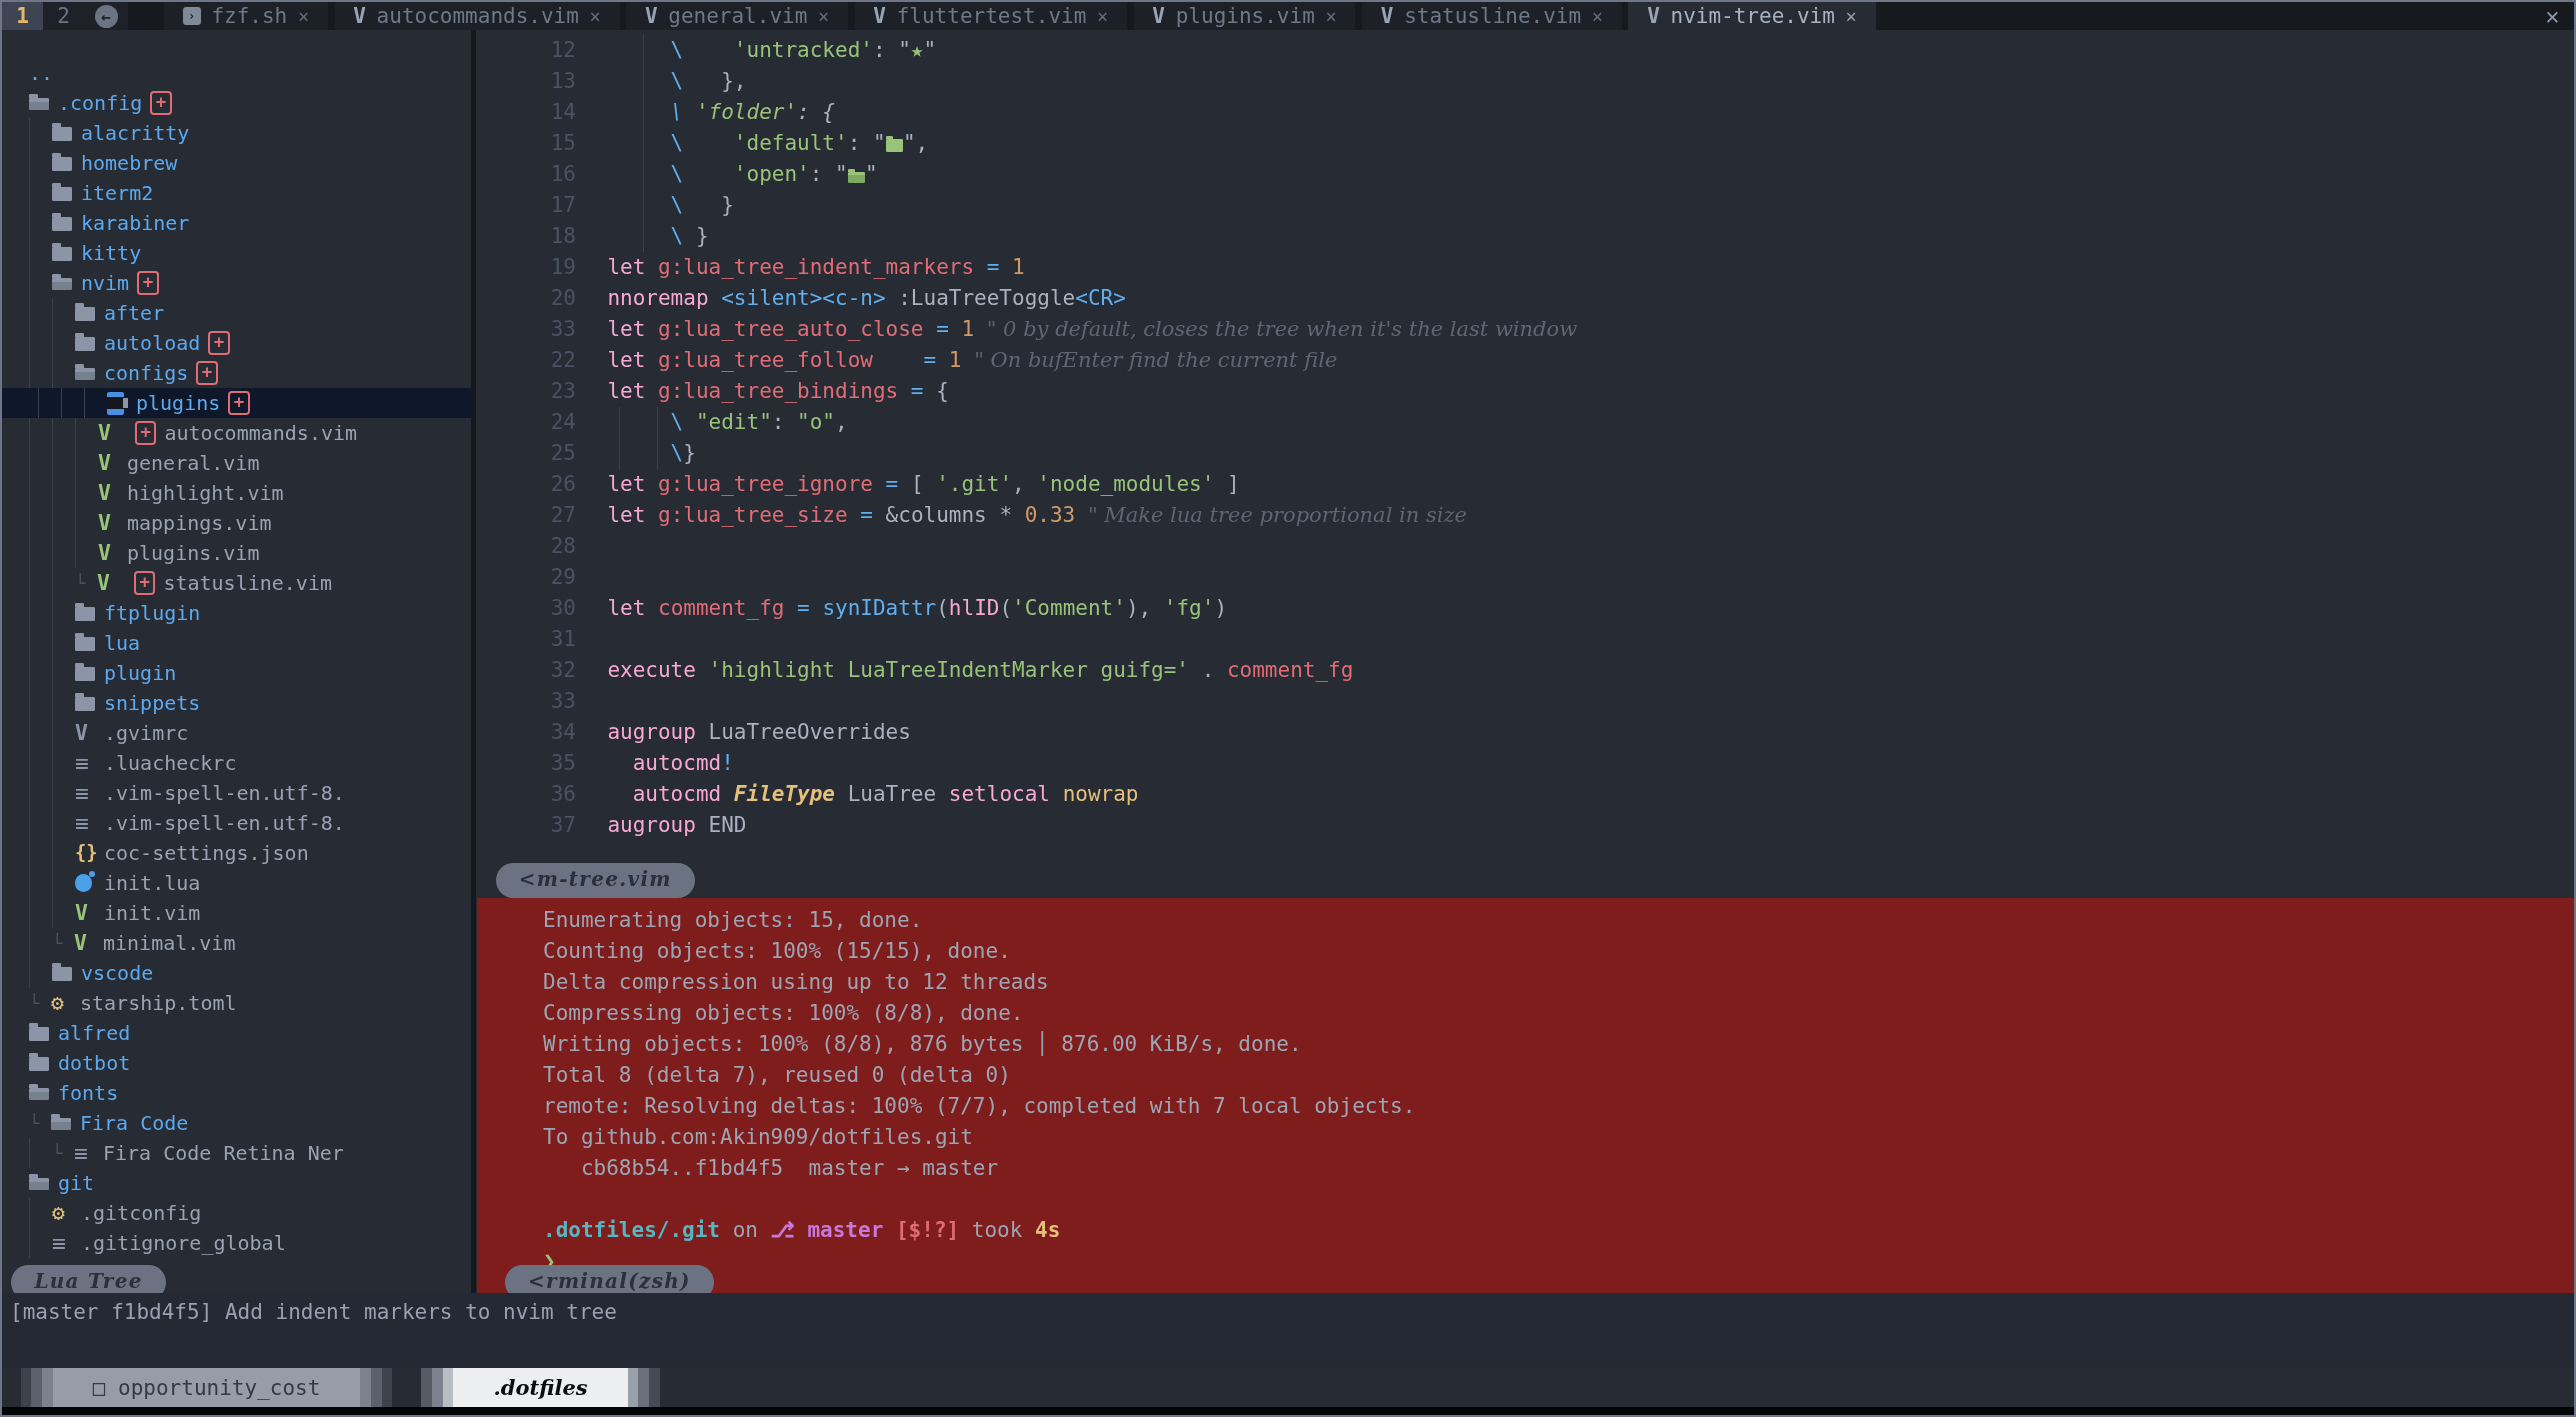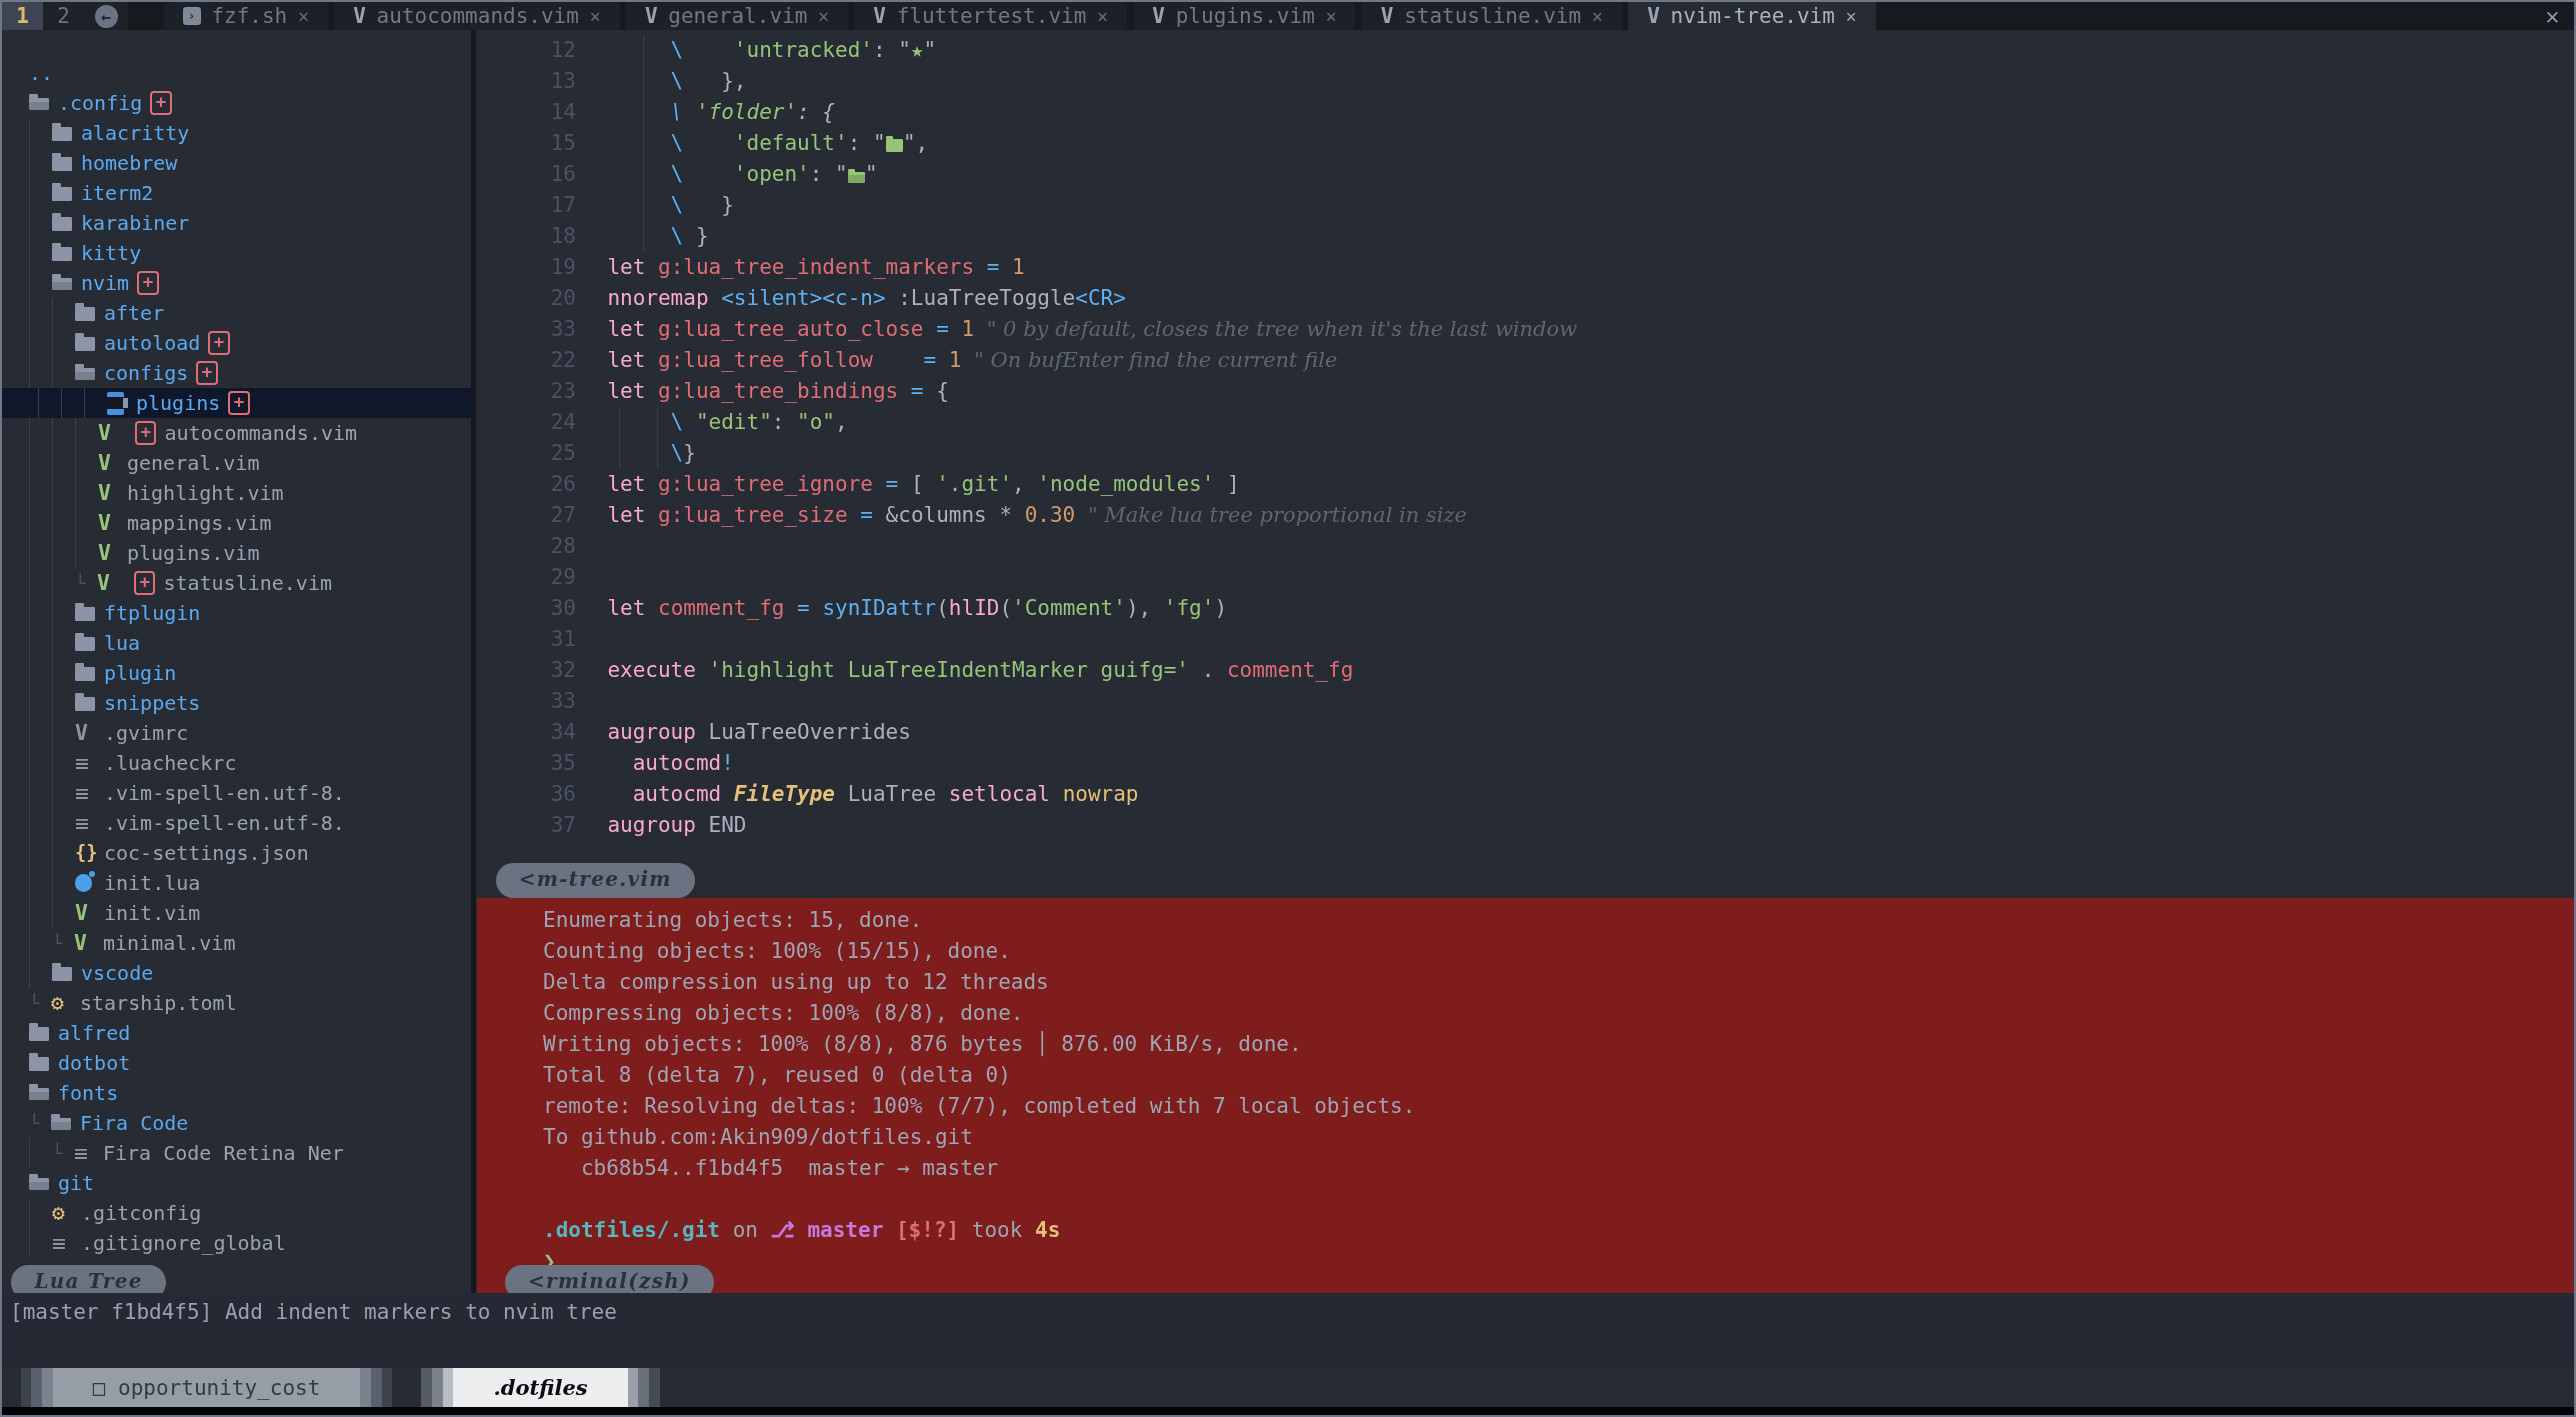--- a/index.html
+++ b/index.html
@@ -512,21 +512,21 @@
         <div class="cl">
           <span class="ln">25</span>
           <span class="ct" style="padding-left: 15.4px;"><span class="cg" style="left: 27px;"></span><span class="cg" style="left: 65px;"></span><span class="tk-p">     </span><span class="tk-cont">\</span><span class="tk-p">}</span></span>
         </div>
         <div class="cl">
           <span class="ln">26</span>
           <span class="ct" style="padding-left: 15.4px;"><span class="tk-k">let</span><span class="tk-p"> </span><span class="tk-v">g:lua_tree_ignore</span><span class="tk-p"> </span><span class="tk-op">=</span><span class="tk-p"> [ </span><span class="tk-s">'.git'</span><span class="tk-p">, </span><span class="tk-s">'node_modules'</span><span class="tk-p"> ]</span></span>
         </div>
         <div class="cl">
           <span class="ln">27</span>
-          <span class="ct" style="padding-left: 15.4px;"><span class="tk-k">let</span><span class="tk-p"> </span><span class="tk-v">g:lua_tree_size</span><span class="tk-p"> </span><span class="tk-op">=</span><span class="tk-p"> &amp;columns * </span><span class="tk-num">0.30</span><span class="tk-p"> </span><span class="tk-c">" Make lua tree proportional in size</span></span>
+          <span class="ct" style="padding-left: 15.4px;"><span class="tk-k">let</span><span class="tk-p"> </span><span class="tk-v">g:lua_tree_size</span><span class="tk-p"> </span><span class="tk-op">=</span><span class="tk-p"> &amp;columns * </span><span class="tk-num">0.33</span><span class="tk-p"> </span><span class="tk-c">" Make lua tree proportional in size</span></span>
         </div>
         <div class="cl">
           <span class="ln">28</span>
           <span class="ct" style="padding-left: 15.4px;"></span>
         </div>
         <div class="cl">
           <span class="ln">29</span>
           <span class="ct" style="padding-left: 15.4px;"></span>
         </div>
         <div class="cl">

